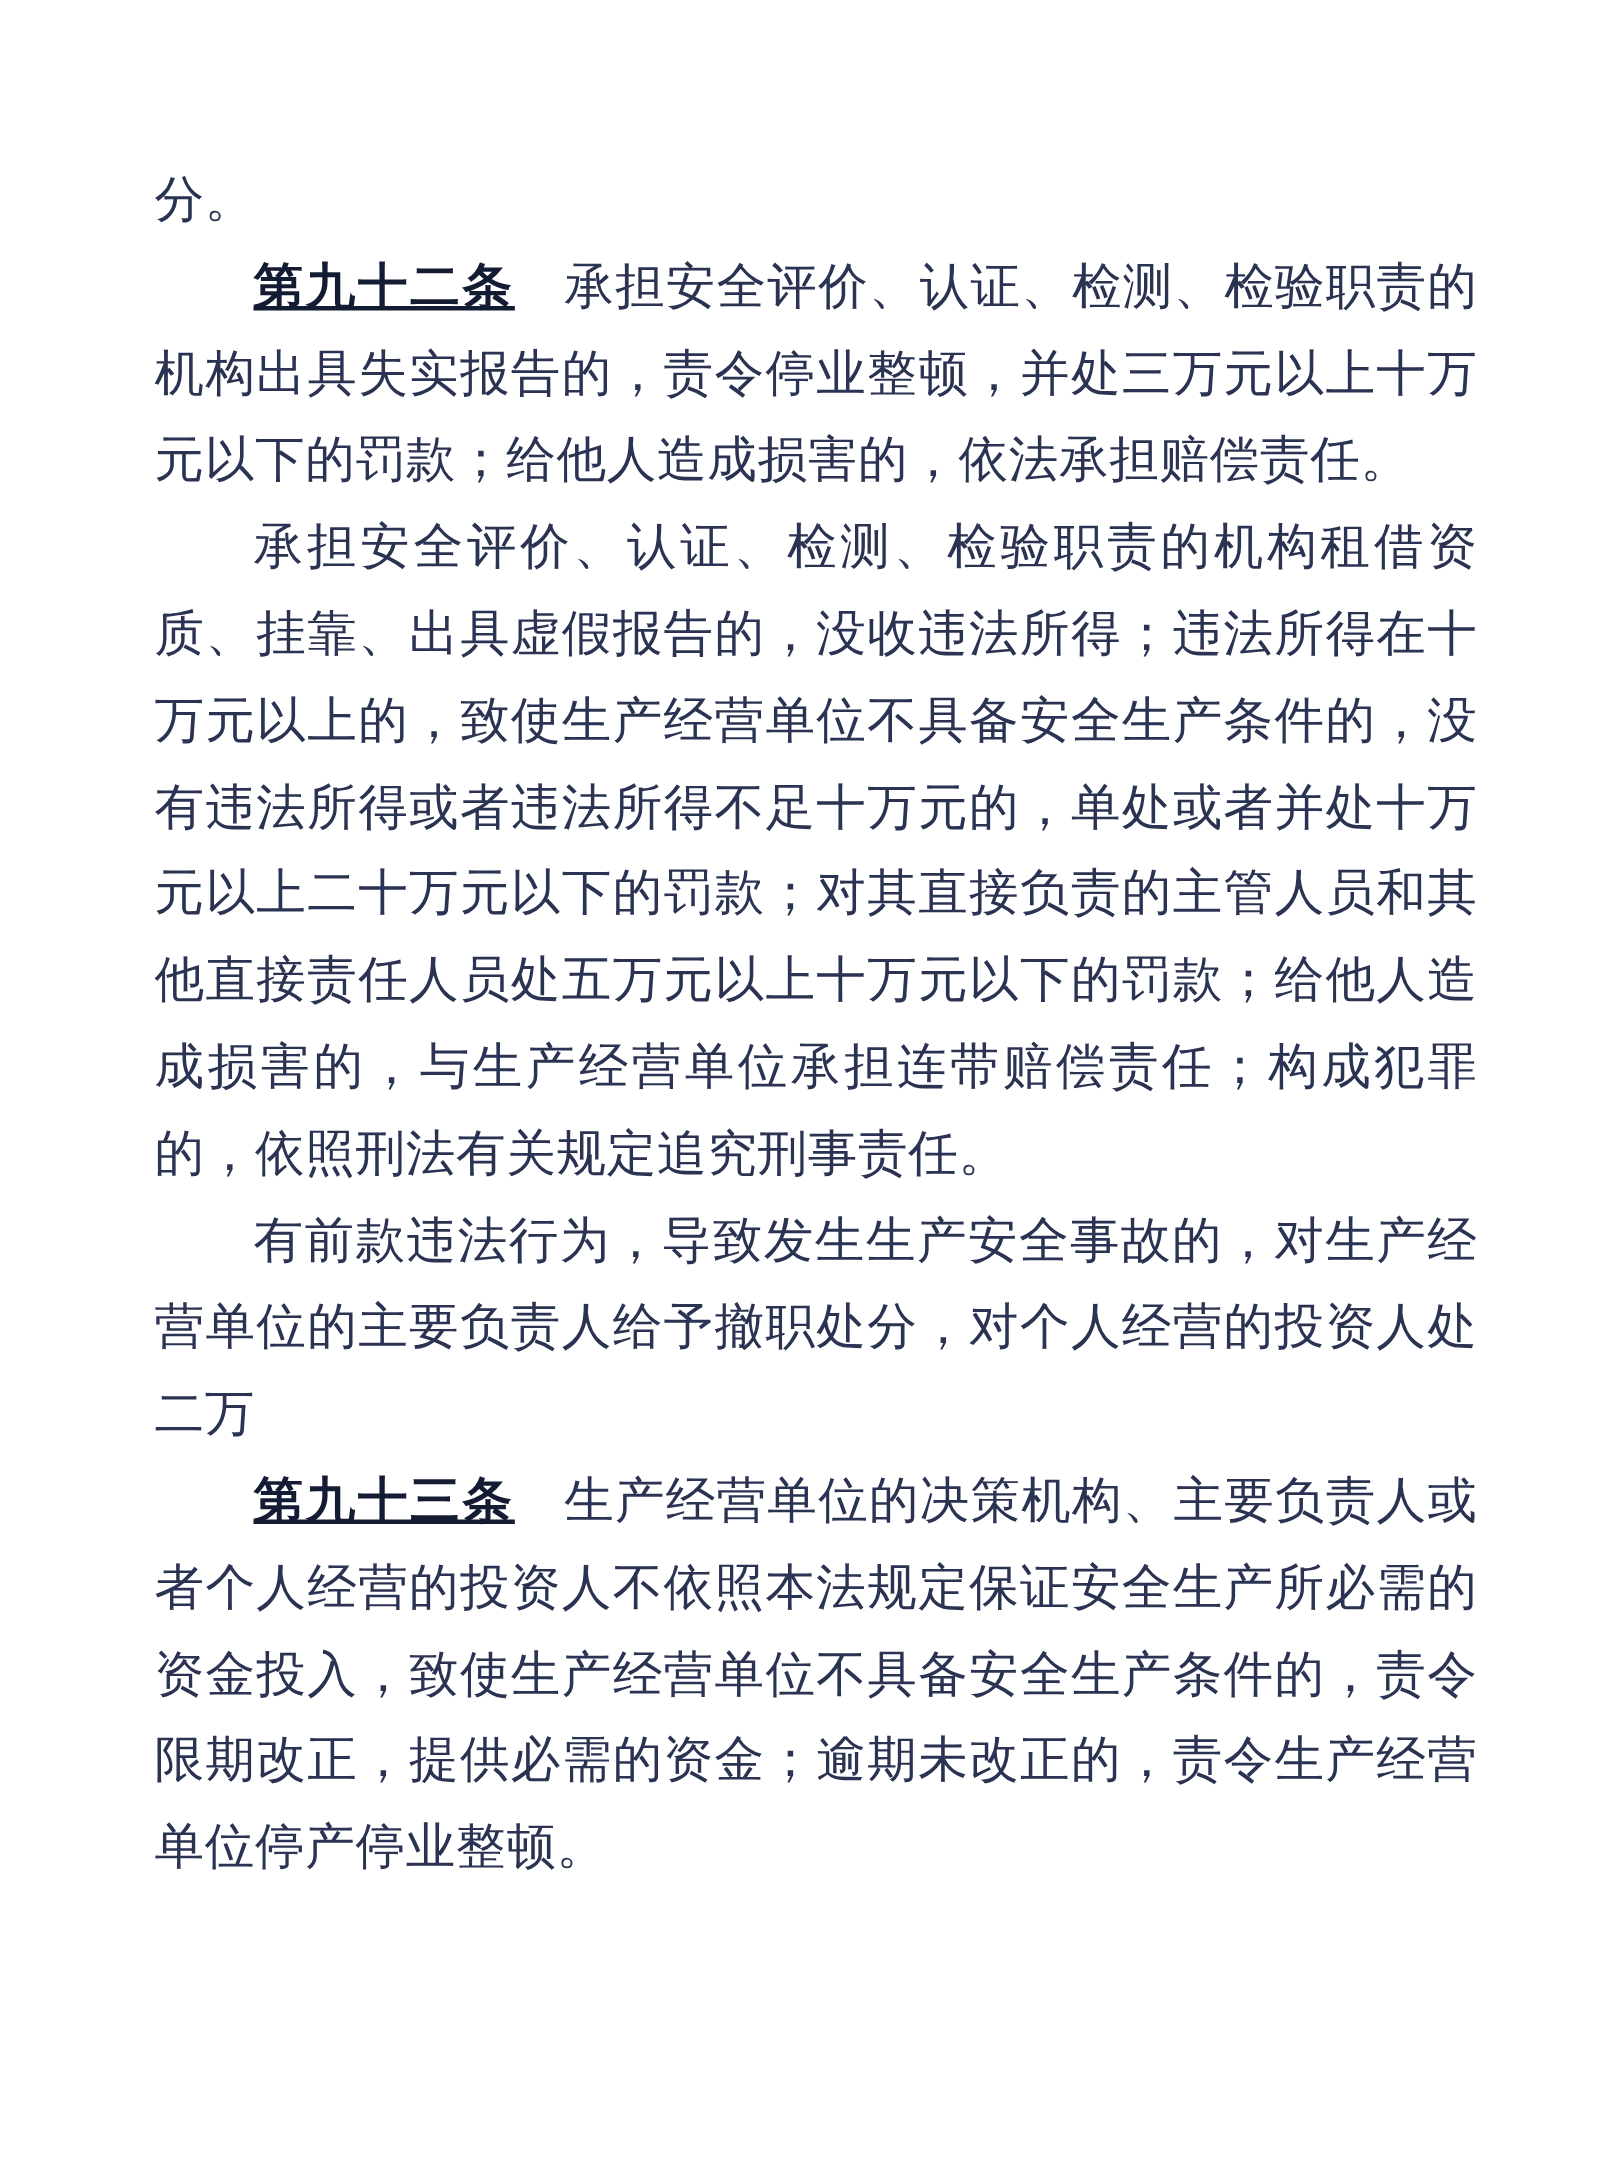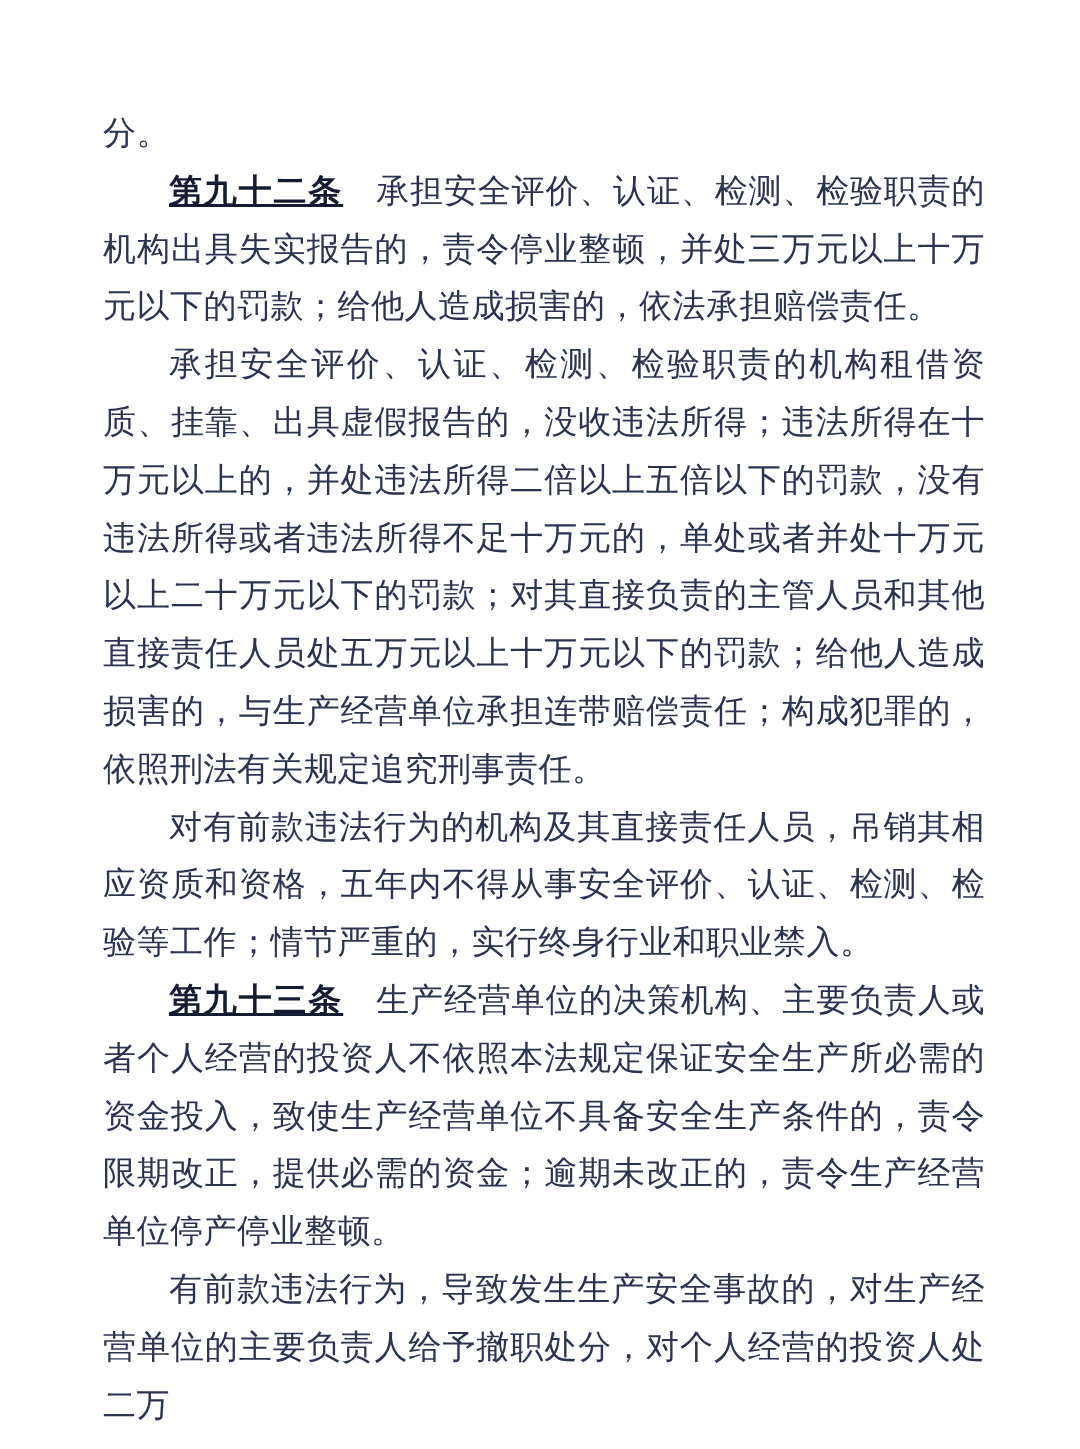--- a/index.html
+++ b/index.html
@@ -44,21 +44,20 @@
 </style>
 </head>
 <body>
 
 <div class="page">
 
   <p class="para no-indent">分。</p>
 
   <p class="para"><span class="article-label">第九十二条</span><span>承担安全评价、认证、检测、检验职责的机构出具失实报告的，责令停业整顿，并处三万元以上十万元以下的罚款；给他人造成损害的，依法承担赔偿责任。</span></p>
 
-  <p class="para">承担安全评价、认证、检测、检验职责的机构租借资质、挂靠、出具虚假报告的，没收违法所得；违法所得在十万元以上的，并处违法所得二倍以上五倍以下的罚款，没有违法所得或者违法所得不足十万元的，单处或者并处十万元以上二十万元以下的罚款；对其直接负责的主管人员和其他直接责任人员处五万元以上十万元以下的罚款；给他人造成损害的，与生产经营单位承担连带赔偿责任；构成犯罪的，依照刑法有关规定追究刑事责任。</p>
+  <p class="para">承担安全评价、认证、检测、检验职责的机构租借资质、挂靠、出具虚假报告的，没收违法所得；违法所得在十万元以上的，致使生产经营单位不具备安全生产条件的，没有违法所得或者违法所得不足十万元的，单处或者并处十万元以上二十万元以下的罚款；对其直接负责的主管人员和其他直接责任人员处五万元以上十万元以下的罚款；给他人造成损害的，与生产经营单位承担连带赔偿责任；构成犯罪的，依照刑法有关规定追究刑事责任。</p>
 
-  <p class="para">对有前款违法行为的机构及其直接责任人员，吊销其相应资质和资格，五年内不得从事安全评价、认证、检测、检验等工作；情节严重的，实行终身行业和职业禁入。</p>
+
+  <p class="para">有前款违法行为，导致发生生产安全事故的，对生产经营单位的主要负责人给予撤职处分，对个人经营的投资人处二万</p>
 
   <p class="para"><span class="article-label">第九十三条</span><span>生产经营单位的决策机构、主要负责人或者个人经营的投资人不依照本法规定保证安全生产所必需的资金投入，致使生产经营单位不具备安全生产条件的，责令限期改正，提供必需的资金；逾期未改正的，责令生产经营单位停产停业整顿。</span></p>
-
-  <p class="para">有前款违法行为，导致发生生产安全事故的，对生产经营单位的主要负责人给予撤职处分，对个人经营的投资人处二万</p>
 
 </div>
 
 </body></html>

